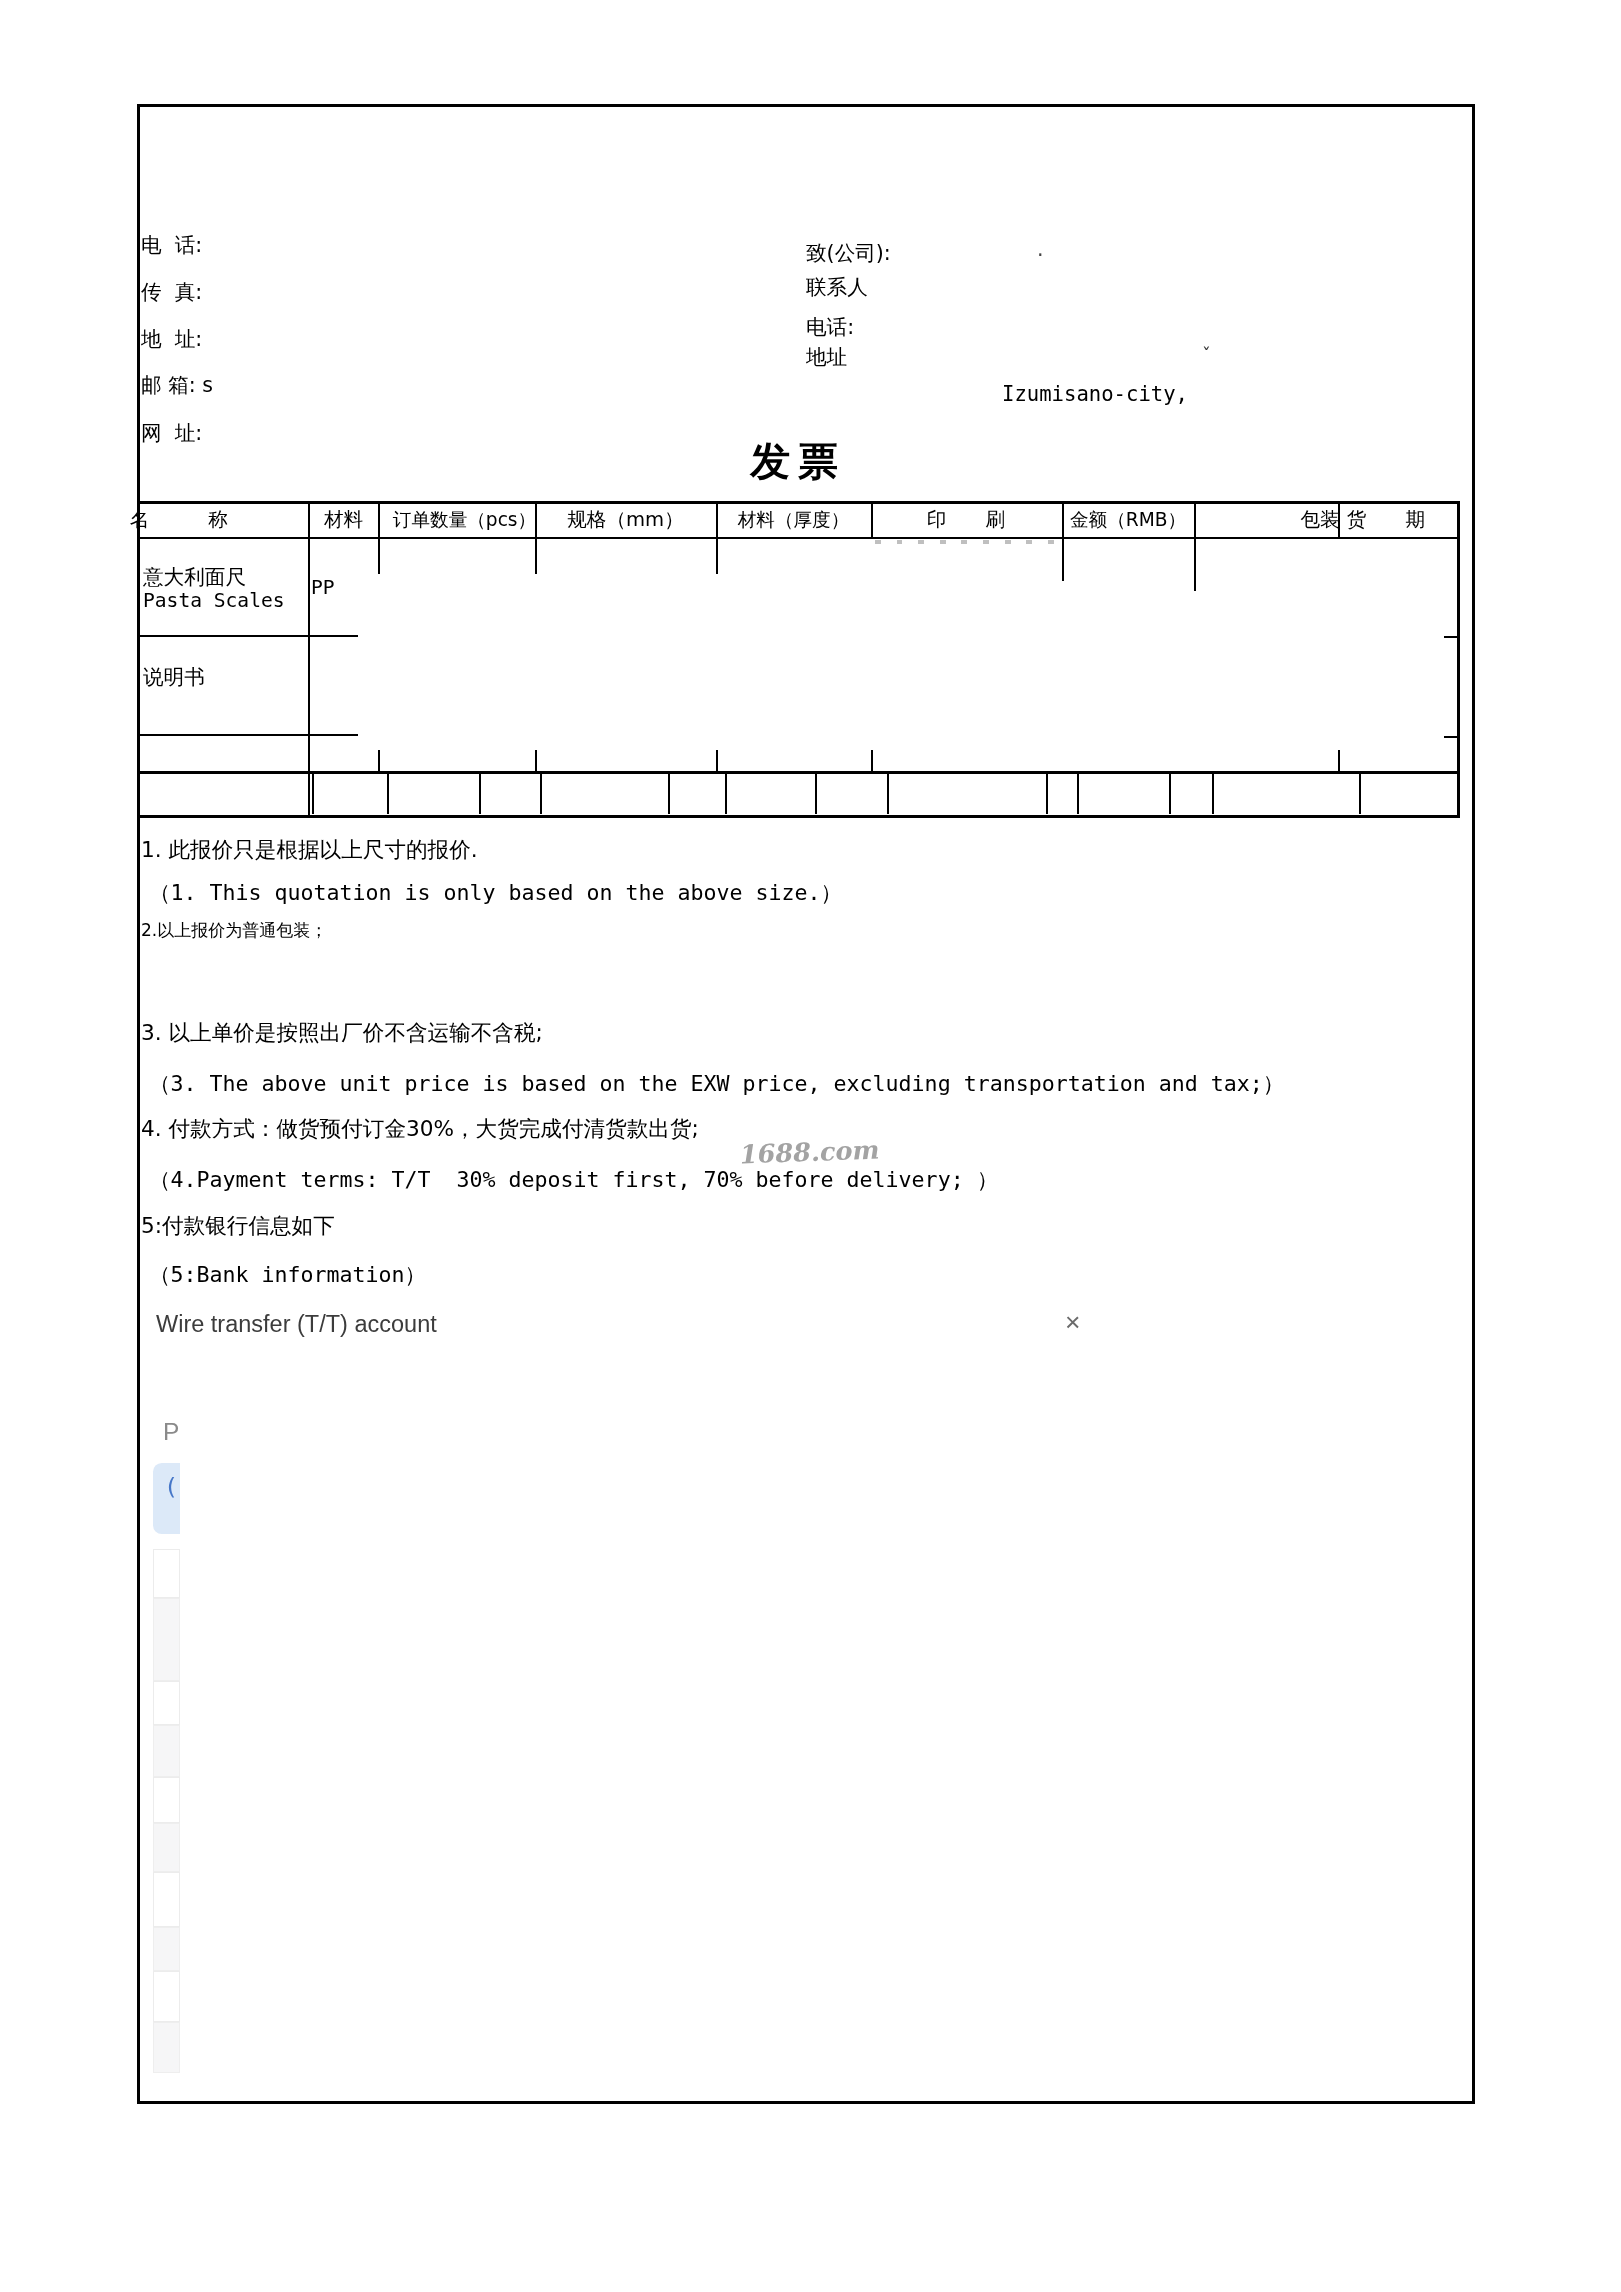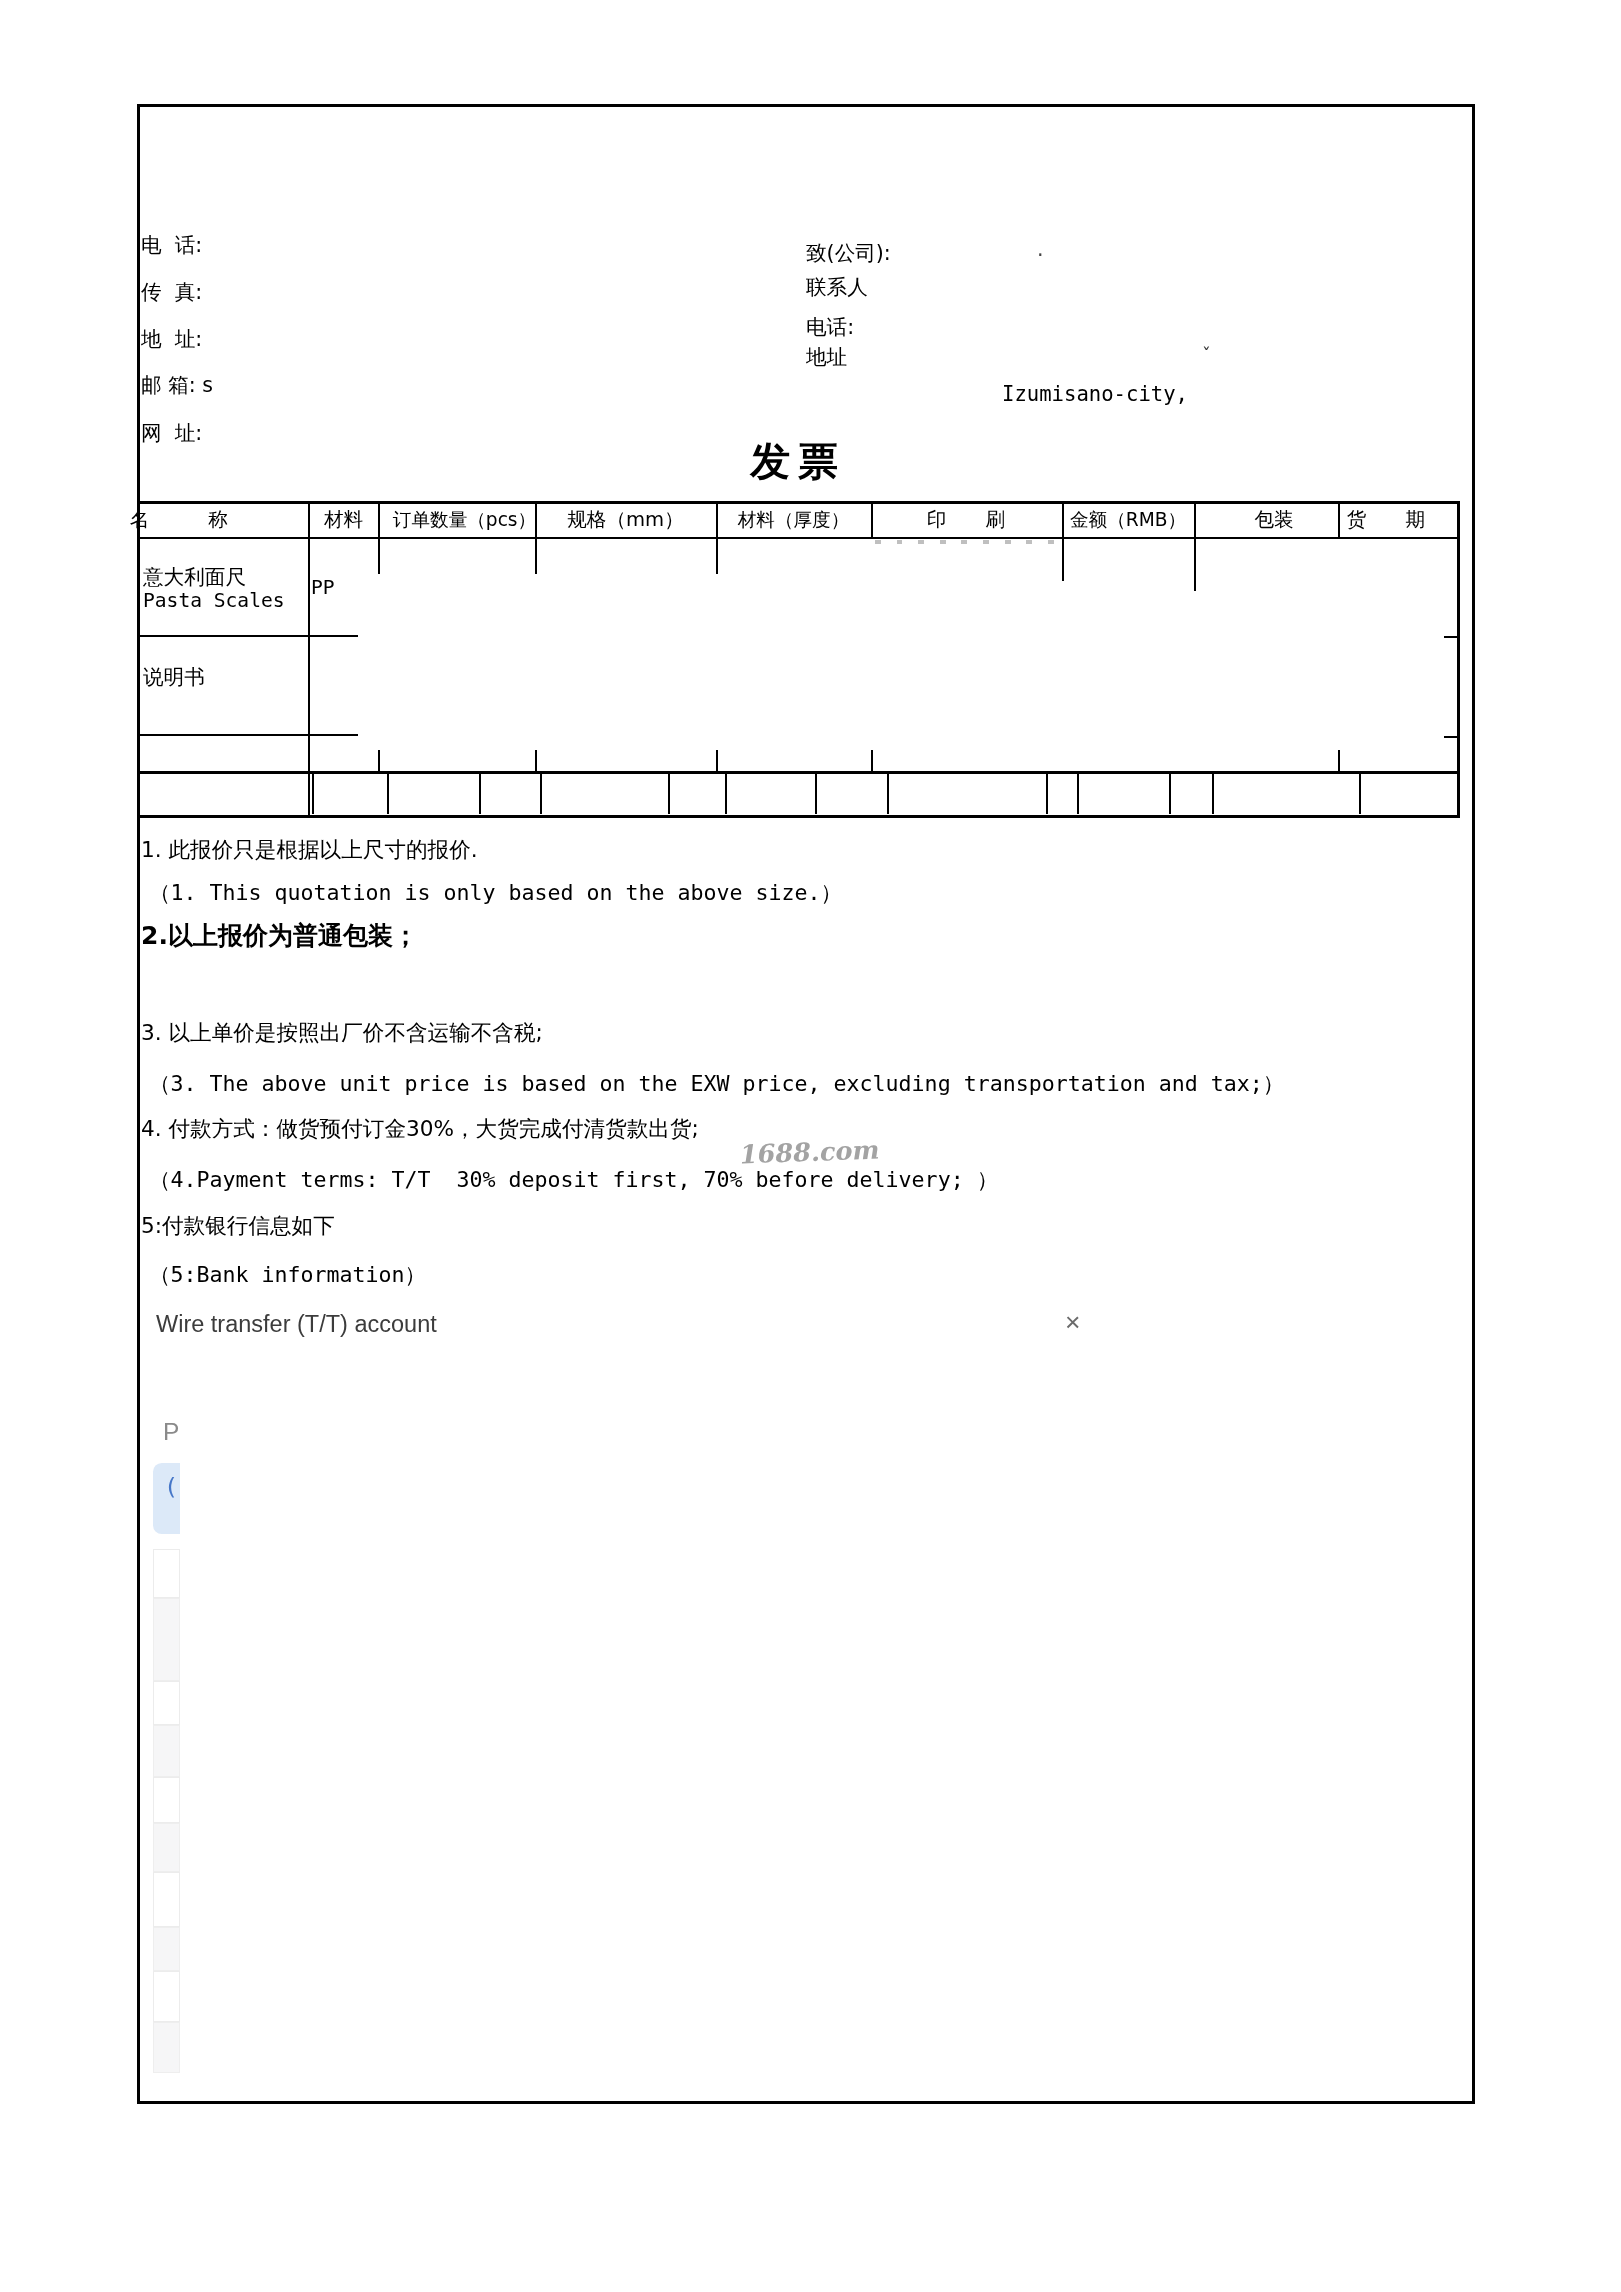--- a/index.html
+++ b/index.html
@@ -13,21 +13,21 @@
   .company-title{top:176px;left:137px;width:1336px;text-align:center;
       font-size:36px;font-weight:bold;letter-spacing:2px;}
   .doc-title{top:434px;left:137px;width:1322px;text-align:center;
       font-size:40px;font-weight:bold;letter-spacing:7.8px;}
   .contact{font-size:20.6px;white-space:pre;}
   .hcell{position:absolute;top:502px;height:36px;line-height:36px;font-size:19.6px;
       text-align:center;white-space:pre;overflow:hidden;}
   .hcell.left{text-align:left;padding-left:8.8px;box-sizing:border-box;}
   .note{position:absolute;white-space:pre;font-size:21.6px;}
   .note.en{font-family:"DejaVu Sans Mono",monospace;}
-  .note.b{font-size:25px;font-weight:bold;}
+  .note.b{font-size:17px;font-weight:normal;}
   .watermark{top:1137px;left:740px;font-family:"DejaVu Serif",serif;font-style:italic;
       font-weight:bold;font-size:25.5px;color:#a3a3a3;transform:rotate(-2deg);}
   .overlay-title{top:1311px;left:156px;font-size:23.5px;color:#3c3c3c;}
   .close-x{top:1307px;left:1065px;font-size:26.5px;color:#6b6b6b;cursor:pointer;}
   .frag-letter{top:1418px;left:163px;font-size:24.5px;color:#8a8a8a;}
   .blue-strip{top:1463px;left:153px;width:27.4px;height:71px;background:#dce9f8;
       border-radius:8.8px 0 0 8.8px;}
   .frag-paren{top:1473px;left:164px;font-size:23.5px;color:#4677c8;}
   .sc{position:absolute;left:153px;width:26.5px;box-sizing:border-box;}
   .sc.w{background:#ffffff;border:1px solid #ececec;}
@@ -112,21 +112,21 @@
 
   <div class="abs smudge"></div>
 
   <div class="hcell cn left" style="left:121px;width:138px;">名　　　称</div>
   <div class="hcell cn" style="left:308px;width:71px;">材料</div>
   <div class="hcell cn" style="left:378px;width:173px;font-size:18.6px;">订单数量（pcs）</div>
   <div class="hcell cn" style="left:535px;width:181px;">规格（mm）</div>
   <div class="hcell cn" style="left:716px;width:155px;font-size:18.6px;">材料（厚度）</div>
   <div class="hcell cn" style="left:871px;width:190px;">印　　刷</div>
   <div class="hcell cn" style="left:1062px;width:132px;font-size:18.6px;">金额（RMB）</div>
-  <div class="hcell cn" style="left:1194px;width:160px;">包装</div>
+  <div class="hcell cn" style="left:1240px;width:160px;">包装</div>
   <div class="hcell cn left" style="left:1338px;width:122px;">货　　期</div>
 
   <div class="abs cn" style="left:143px;top:563px;font-size:20.6px;">意大利面尺</div>
   <div class="abs mono" style="left:143px;top:589px;font-size:19.6px;">Pasta Scales</div>
   <div class="abs mono" style="left:311px;top:576px;font-size:19.6px;">PP</div>
   <div class="abs cn" style="left:143px;top:663px;font-size:20.6px;">说明书</div>
 
   <div class="note cn" style="left:141px;top:835px;">1. 此报价只是根据以上尺寸的报价.</div>
   <div class="note en" style="left:149px;top:878px;">（1. This quotation is only based on the above size.）</div>
   <div class="note cn b" style="left:141px;top:919px;">2.以上报价为普通包装；</div>

